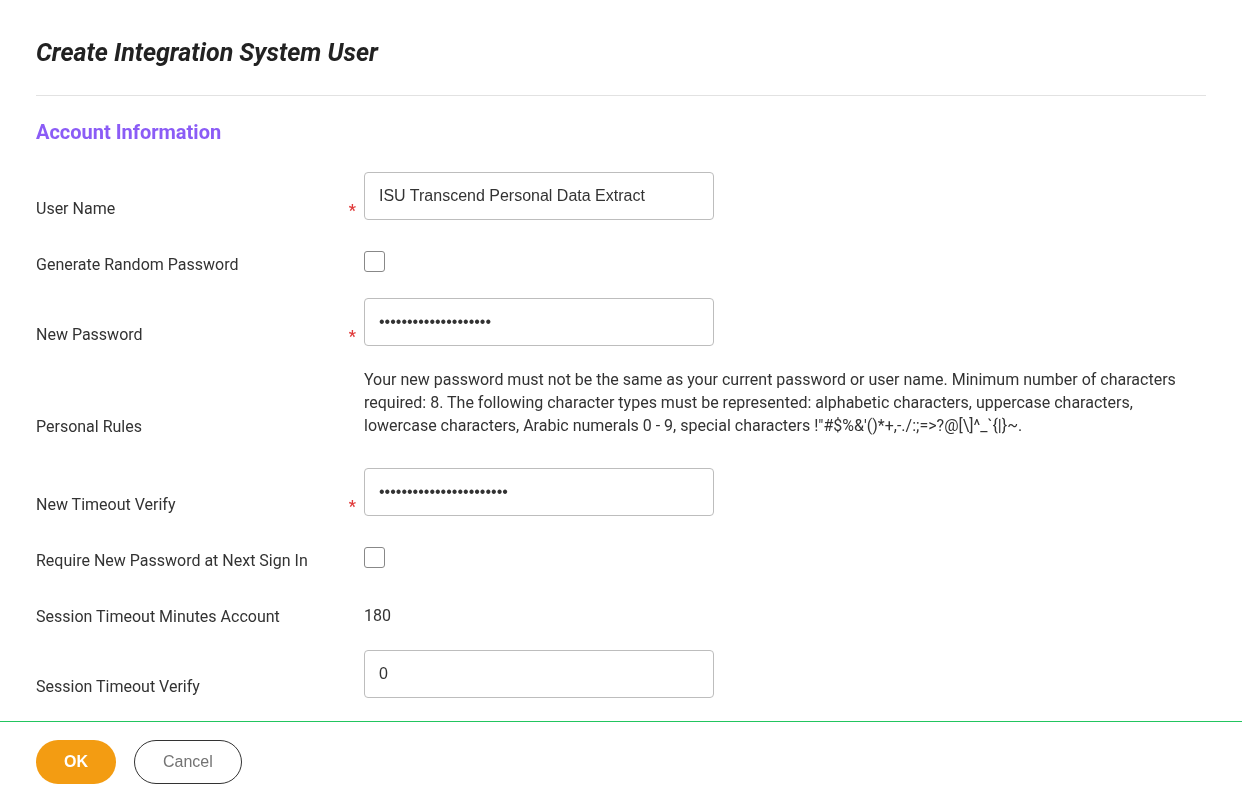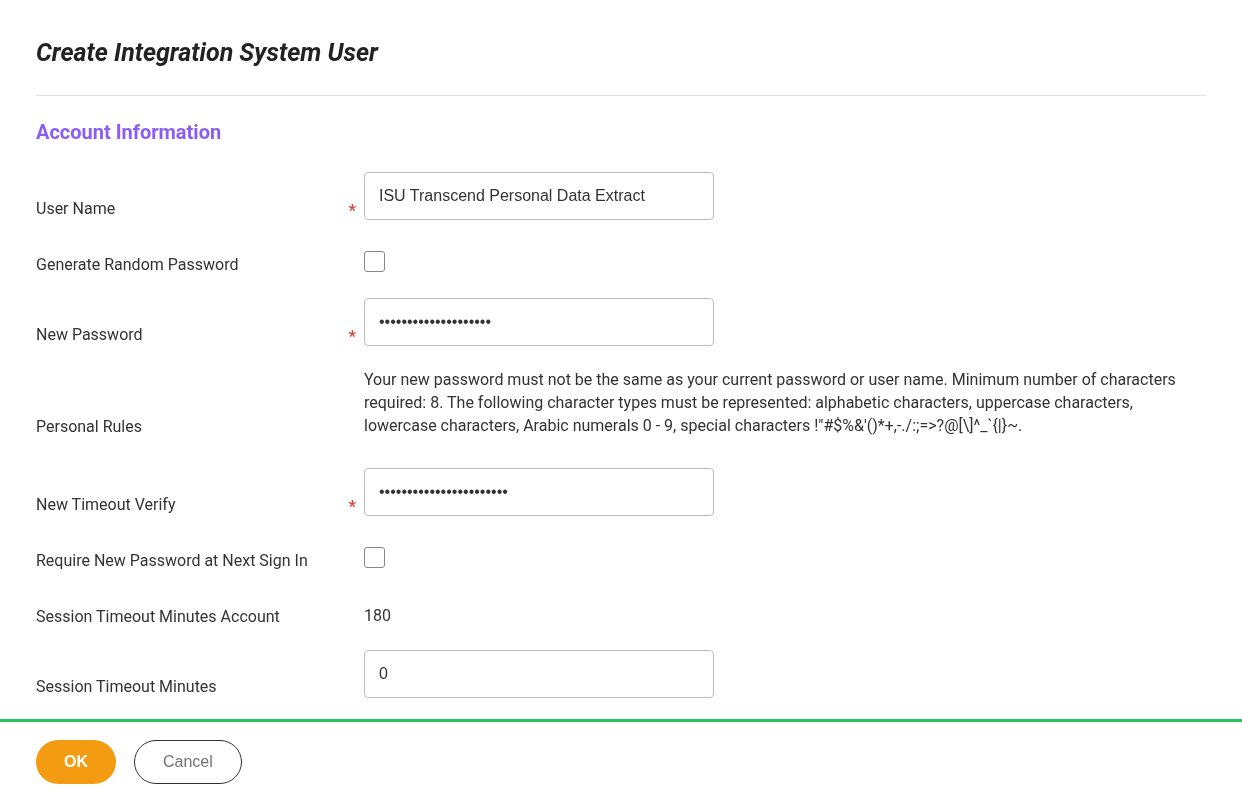--- a/index.html
+++ b/index.html
@@ -122,21 +122,21 @@
       padding-top: 0px;
     }
     .row-rules {
       margin-bottom: 30px;
     }
     .footer {
       position: absolute;
       bottom: 0;
       left: 0;
       right: 0;
-      border-top: 3px solid #22c55e;
+      border-top: 1px solid #22c55e;
       padding: 18px 36px 12px 36px;
       display: flex;
       gap: 18px;
       background: #fff;
     }
     .btn {
       height: 44px;
       min-width: 70px;
       border-radius: 22px;
       font-size: 16px;
@@ -238,21 +238,21 @@
       <span class="label-text">Session Timeout Minutes Account</span>
     </div>
     <div class="required-col"></div>
     <div class="value-col">
       <div class="static-text">180</div>
     </div>
   </div>
 
   <div class="form-row">
     <div class="label-col">
-      <span class="label-text">Session Timeout Minutes</span>
+      <span class="label-text">Session Timeout Verify</span>
     </div>
     <div class="required-col"></div>
     <div class="value-col">
       <input type="text" class="text-input" value="0" style="">
     </div>
   </div>
 
   <div class="form-row">
     <div class="label-col">
       <span class="label-text">Do Not Allow UI Sessions</span>

